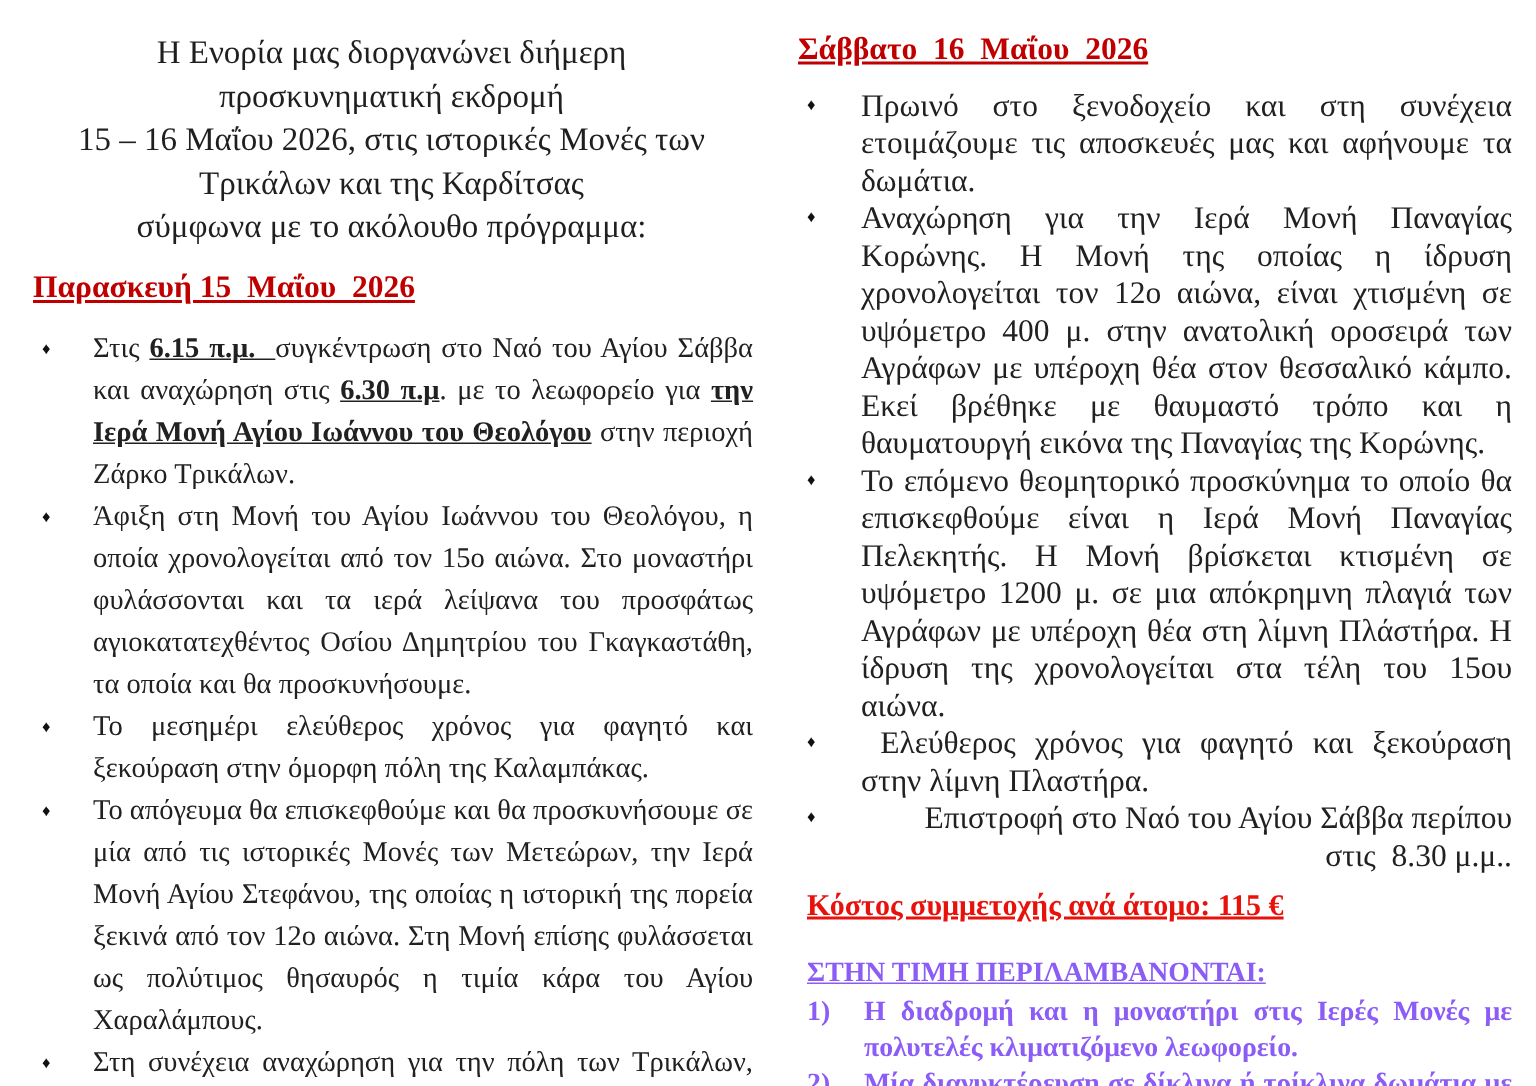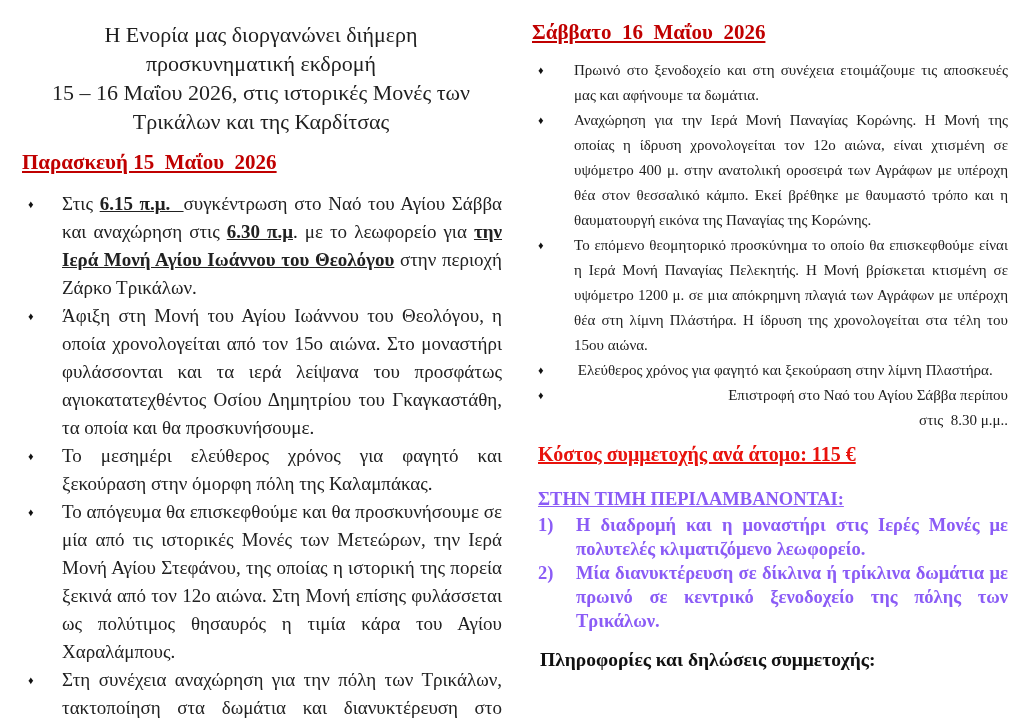--- a/index.html
+++ b/index.html
@@ -28,21 +28,21 @@
   }
   .col-right .day-heading{margin-top:8px;margin-left:0;}
 
   
   .plist{list-style:none;margin:14px 0 0 0;padding:0;}
   .col-right .plist{margin-top:12px;}
   .plist li{display:flex;}
   .bul{flex:none;width:34px;padding-left:8px;font-size:11px;line-height:28px;color:#111;}
   .col-right .bul{width:36px;padding-left:6px;line-height:25px;}
   .txt{flex:1;min-width:0;text-align:justify;font-size:19px;line-height:28px;}
-  .col-right .txt{font-size:15px;line-height:25px;}
+  .col-right .txt{font-size:21px;line-height:25px;}
   .bu{font-weight:bold;text-decoration:underline;}
   .pre{white-space:pre-wrap;text-align:right;}
 
   
   .cost{
     margin:8px 0 0 6px;
     font-size:20px;line-height:26px;font-weight:bold;
     color:#E8120C;text-decoration:underline;
   }
 
@@ -63,20 +63,21 @@
 
 <div class="page">
 
   <div class="col-left">
 
     <div class="title">
       <div>Η Ενορία μας διοργανώνει διήμερη</div>
       <div>προσκυνηματική εκδρομή</div>
       <div>15 – 16 Μαΐου 2026, στις ιστορικές Μονές των</div>
       <div>Τρικάλων και της Καρδίτσας</div>
+      <div>σύμφωνα με το ακόλουθο πρόγραμμα:</div>
     </div>
 
     <div class="day-heading">Παρασκευή 15  Μαΐου  2026</div>
 
     <ul class="plist">
       <li>
         <span class="bul">♦</span>
         <span class="txt"><span>Στις </span><span class="bu">6.15 π.μ.&nbsp;&nbsp;</span><span>συγκέντρωση στο Ναό του Αγίου Σάββα και αναχώρηση στις </span><span class="bu">6.30 π.μ</span><span>. με το λεωφορείο για </span><span class="bu">την Ιερά Μονή Αγίου Ιωάννου του Θεολόγου</span><span> στην περιοχή Ζάρκο Τρικάλων.</span></span>
       </li>
       <li>

